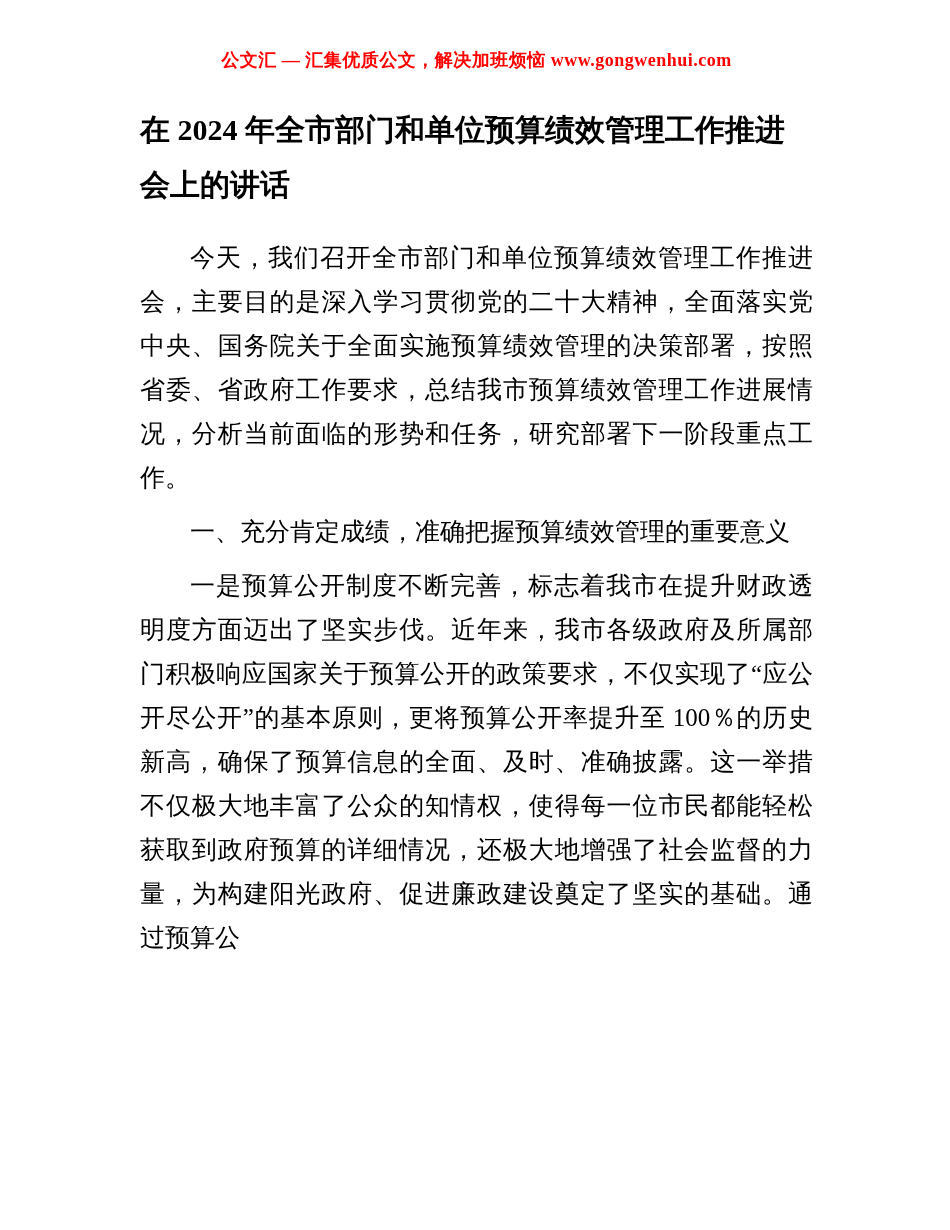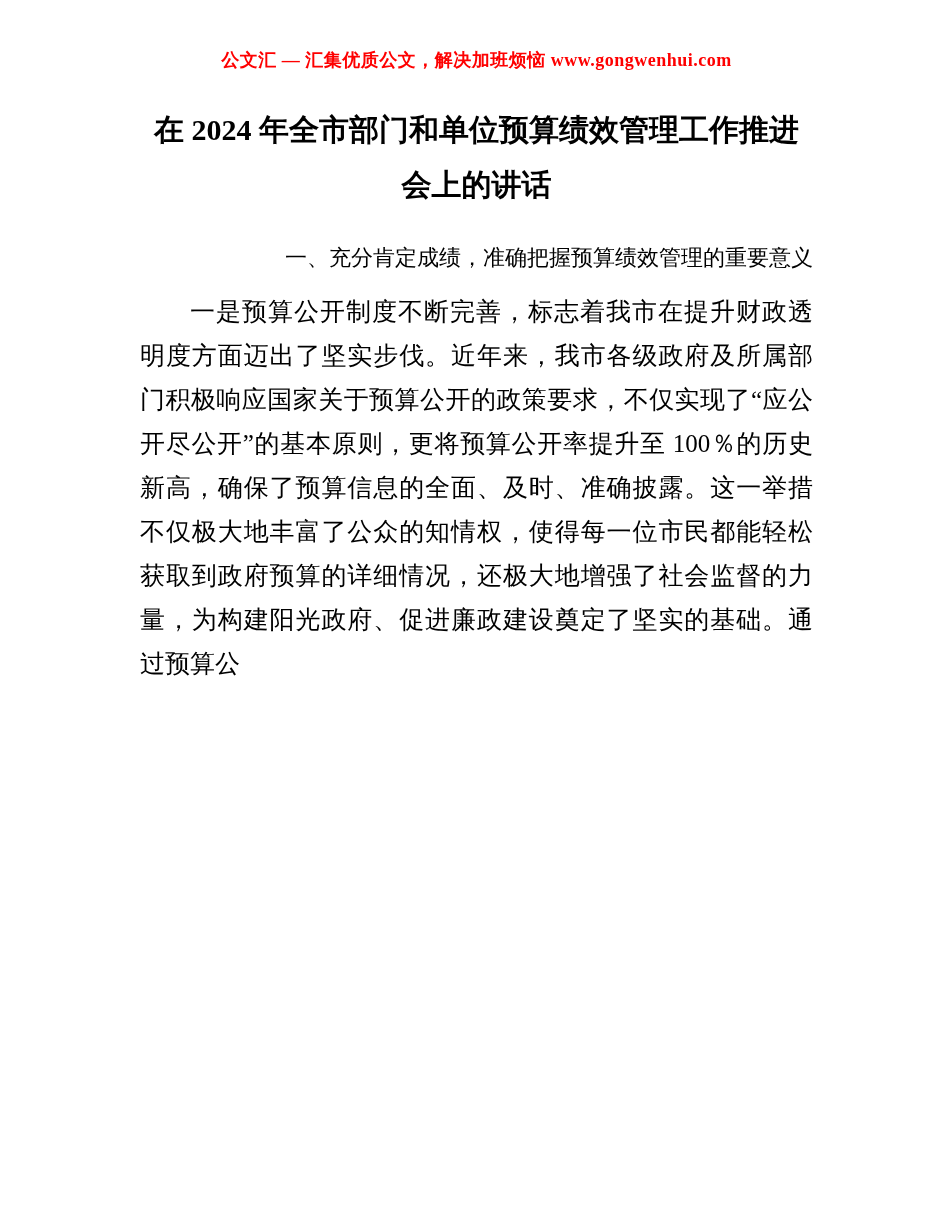--- a/index.html
+++ b/index.html
@@ -22,50 +22,49 @@
       color: #fe0000;
       font-size: 18px;
       font-weight: bold;
       letter-spacing: 0.5px;
       margin-bottom: 30px;
       white-space: nowrap;
     }
     .doc-title {
       font-size: 30px;
       font-weight: bold;
-      text-align: center;
       line-height: 55px;
       margin-bottom: 24px;
       color: #000000;
     }
     .para {
       font-size: 25px;
       line-height: 44px;
       text-align: justify;
       text-indent: 2em;
       margin-bottom: 10px;
       word-break: break-all;
     }
     .section-heading {
-      font-size: 22px;
+      font-size: 25px;
       line-height: 44px;
       text-indent: 2em;
       margin-bottom: 10px;
-      text-align: right;
     }
   </style>
 </head>
 <body>
 
 <div class="page">
 
   <div class="watermark">公文汇 — 汇集优质公文，解决加班烦恼 www.gongwenhui.com</div>
 
   <h1 class="doc-title">在 2024 年全市部门和单位预算绩效管理工作推进会上的讲话</h1>
 
 
+  <p class="para">今天，我们召开全市部门和单位预算绩效管理工作推进会，主要目的是深入学习贯彻党的二十大精神，全面落实党中央、国务院关于全面实施预算绩效管理的决策部署，按照省委、省政府工作要求，总结我市预算绩效管理工作进展情况，分析当前面临的形势和任务，研究部署下一阶段重点工作。</p>
 
   <p class="section-heading">一、充分肯定成绩，准确把握预算绩效管理的重要意义</p>
 
 
   <p class="para">一是预算公开制度不断完善，标志着我市在提升财政透明度方面迈出了坚实步伐。近年来，我市各级政府及所属部门积极响应国家关于预算公开的政策要求，不仅实现了“应公开尽公开”的基本原则，更将预算公开率提升至 100％的历史新高，确保了预算信息的全面、及时、准确披露。这一举措不仅极大地丰富了公众的知情权，使得每一位市民都能轻松获取到政府预算的详细情况，还极大地增强了社会监督的力量，为构建阳光政府、促进廉政建设奠定了坚实的基础。通过预算公</p>
 
 </div>
 
 </body></html>

